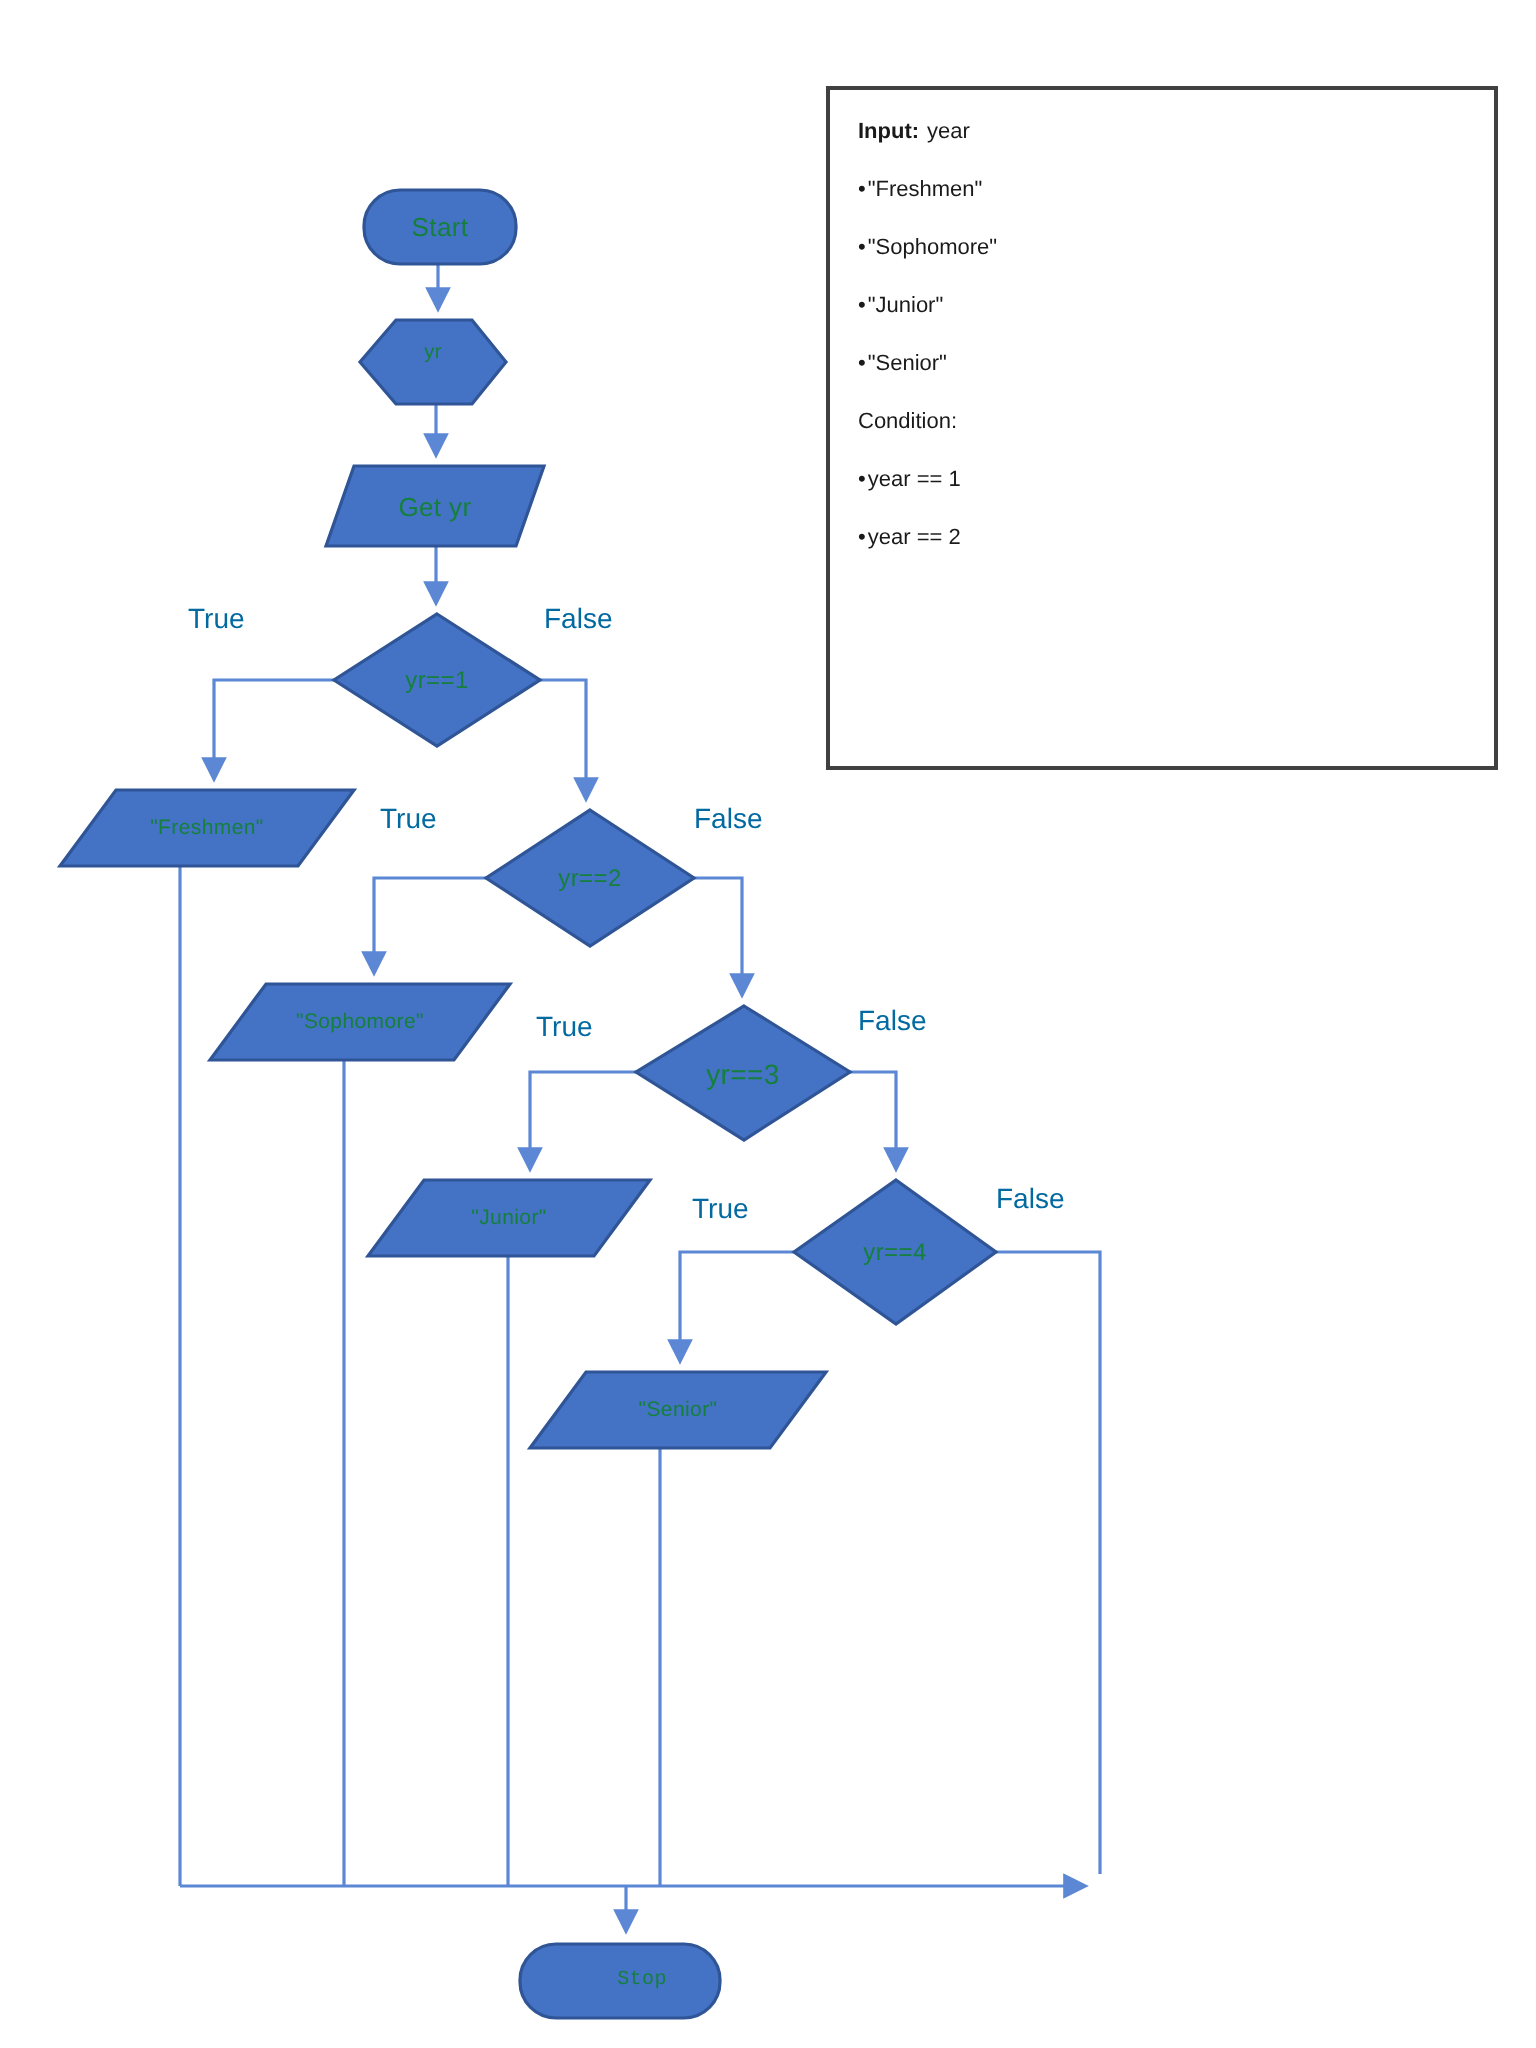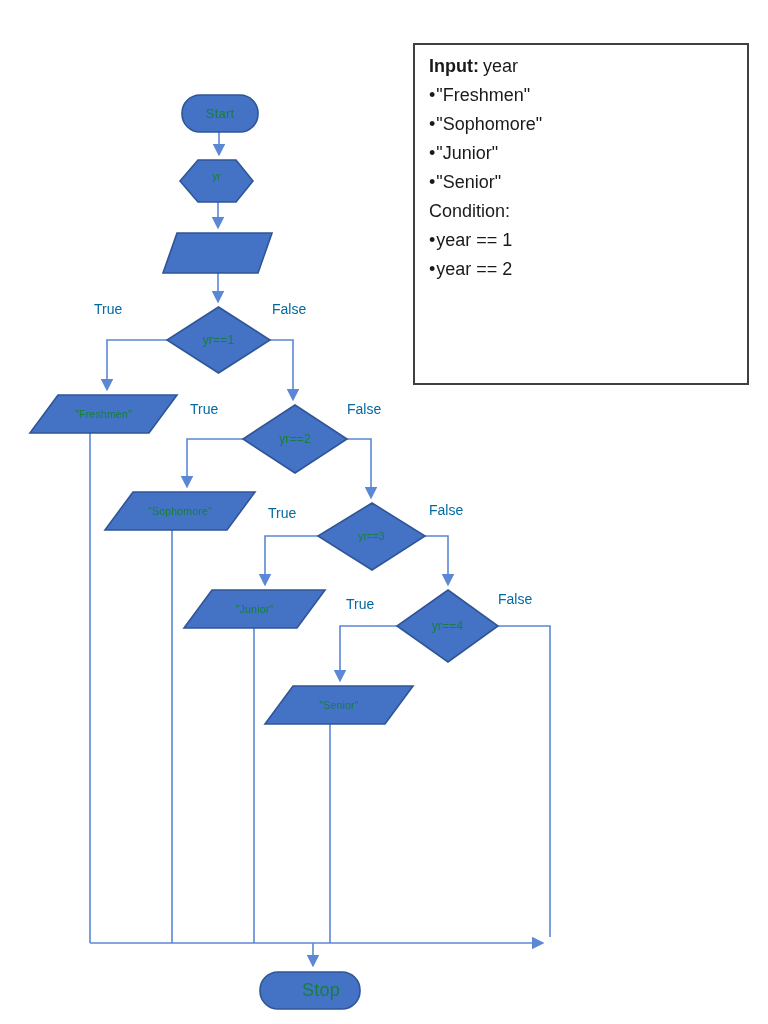--- a/index.html
+++ b/index.html
@@ -11,21 +11,21 @@
     color:#15803d;text-align:center;pointer-events:none;letter-spacing:0.2px;
   }
   .branch-label{
     position:absolute;color:#0369a1;font-size:14px;pointer-events:none;
   }
   .info-box{
     position:absolute;left:413px;top:43px;width:336px;height:342px;
     border:2px solid #404040;background:#ffffff;box-sizing:border-box;
     padding:12px 14px;color:#1a1a1a;
   }
-  .info-line{margin:0 0 11px 0;font-size:18px;line-height:18px;}
+  .info-line{margin:0 0 11px 0;font-size:11px;line-height:18px;}
   .info-line .bold{font-weight:700;}
   .info-line .val{margin-left:4px;}
   .info-line .bullet{margin-right:1px;}
 </style>
 </head>
 <body>
 
 <div class="canvas">
 
   <svg width="768" height="1024" viewBox="0 0 768 1024">
@@ -77,34 +77,35 @@
 
       <polygon points="448,590 498,626 448,662 397,626"></polygon>
       <polygon points="293,686 413,686 385,724 265,724"></polygon>
 
       <rect x="260" y="972" width="100" height="37" rx="18" ry="18"></rect>
     </g>
   </svg>
 
   <div class="shape-label" style="left:182px;top:95px;width:76px;height:37px;font-size:13px;">Start</div>
   <div class="shape-label" style="left:180px;top:160px;width:73px;height:32px;font-size:10px;">yr</div>
+  <div class="shape-label" style="left:163px;top:233px;width:109px;height:40px;font-size:13px;">Get yr</div>
 
   <div class="shape-label" style="left:167px;top:307px;width:103px;height:66px;font-size:12px;">yr==1</div>
   <div class="shape-label" style="left:30px;top:395px;width:147px;height:38px;font-size:10.5px;">"Freshmen"</div>
 
   <div class="shape-label" style="left:243px;top:405px;width:104px;height:68px;font-size:12px;">yr==2</div>
   <div class="shape-label" style="left:105px;top:492px;width:150px;height:38px;font-size:10.5px;">"Sophomore"</div>
 
-  <div class="shape-label" style="left:318px;top:503px;width:107px;height:67px;font-size:10px;">yr==3</div>
+  <div class="shape-label" style="left:318px;top:503px;width:107px;height:67px;font-size:14px;">yr==3</div>
   <div class="shape-label" style="left:184px;top:590px;width:141px;height:38px;font-size:10.5px;">"Junior"</div>
 
   <div class="shape-label" style="left:397px;top:590px;width:101px;height:72px;font-size:12px;">yr==4</div>
   <div class="shape-label" style="left:265px;top:686px;width:148px;height:38px;font-size:10.5px;">"Senior"</div>
 
-  <div class="shape-label" style="left:260px;top:972px;width:122px;height:37px;font-size:18px;">Stop</div>
+  <div class="shape-label" style="left:260px;top:972px;width:122px;height:37px;font-size:10px;font-family:Liberation Mono, monospace;">Stop</div>
 
   <div class="branch-label" style="left:94px;top:301px;">True</div>
   <div class="branch-label" style="left:272px;top:301px;">False</div>
 
   <div class="branch-label" style="left:190px;top:401px;">True</div>
   <div class="branch-label" style="left:347px;top:401px;">False</div>
 
   <div class="branch-label" style="left:268px;top:505px;">True</div>
   <div class="branch-label" style="left:429px;top:502px;">False</div>
 

